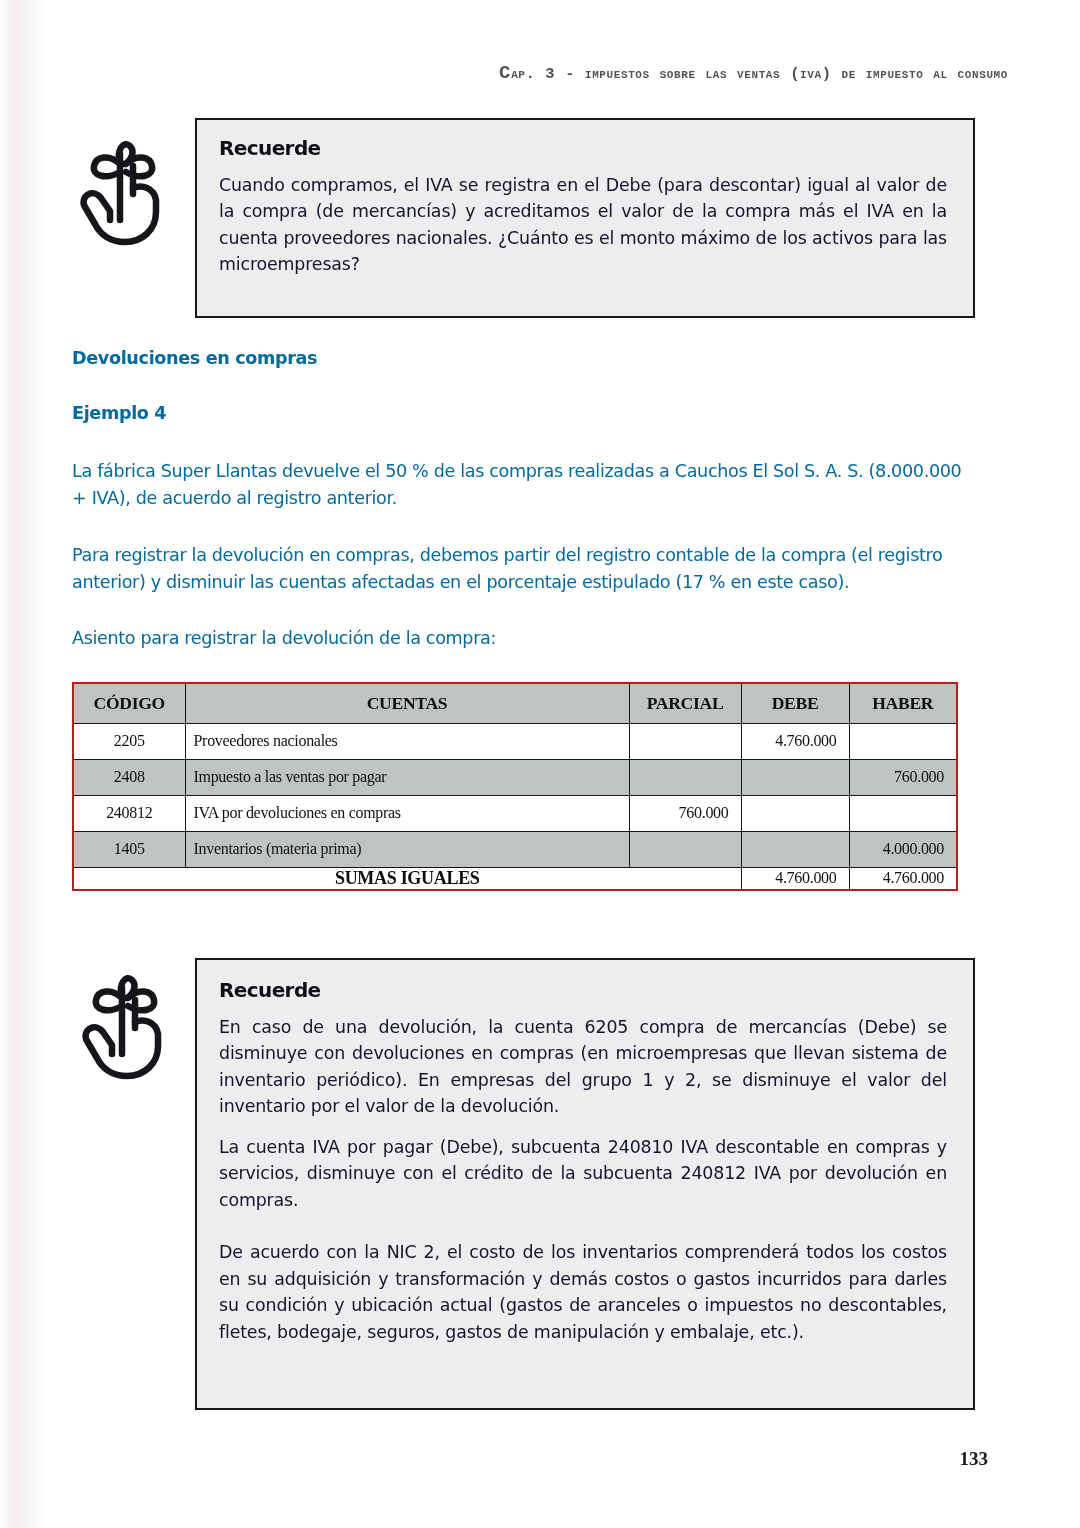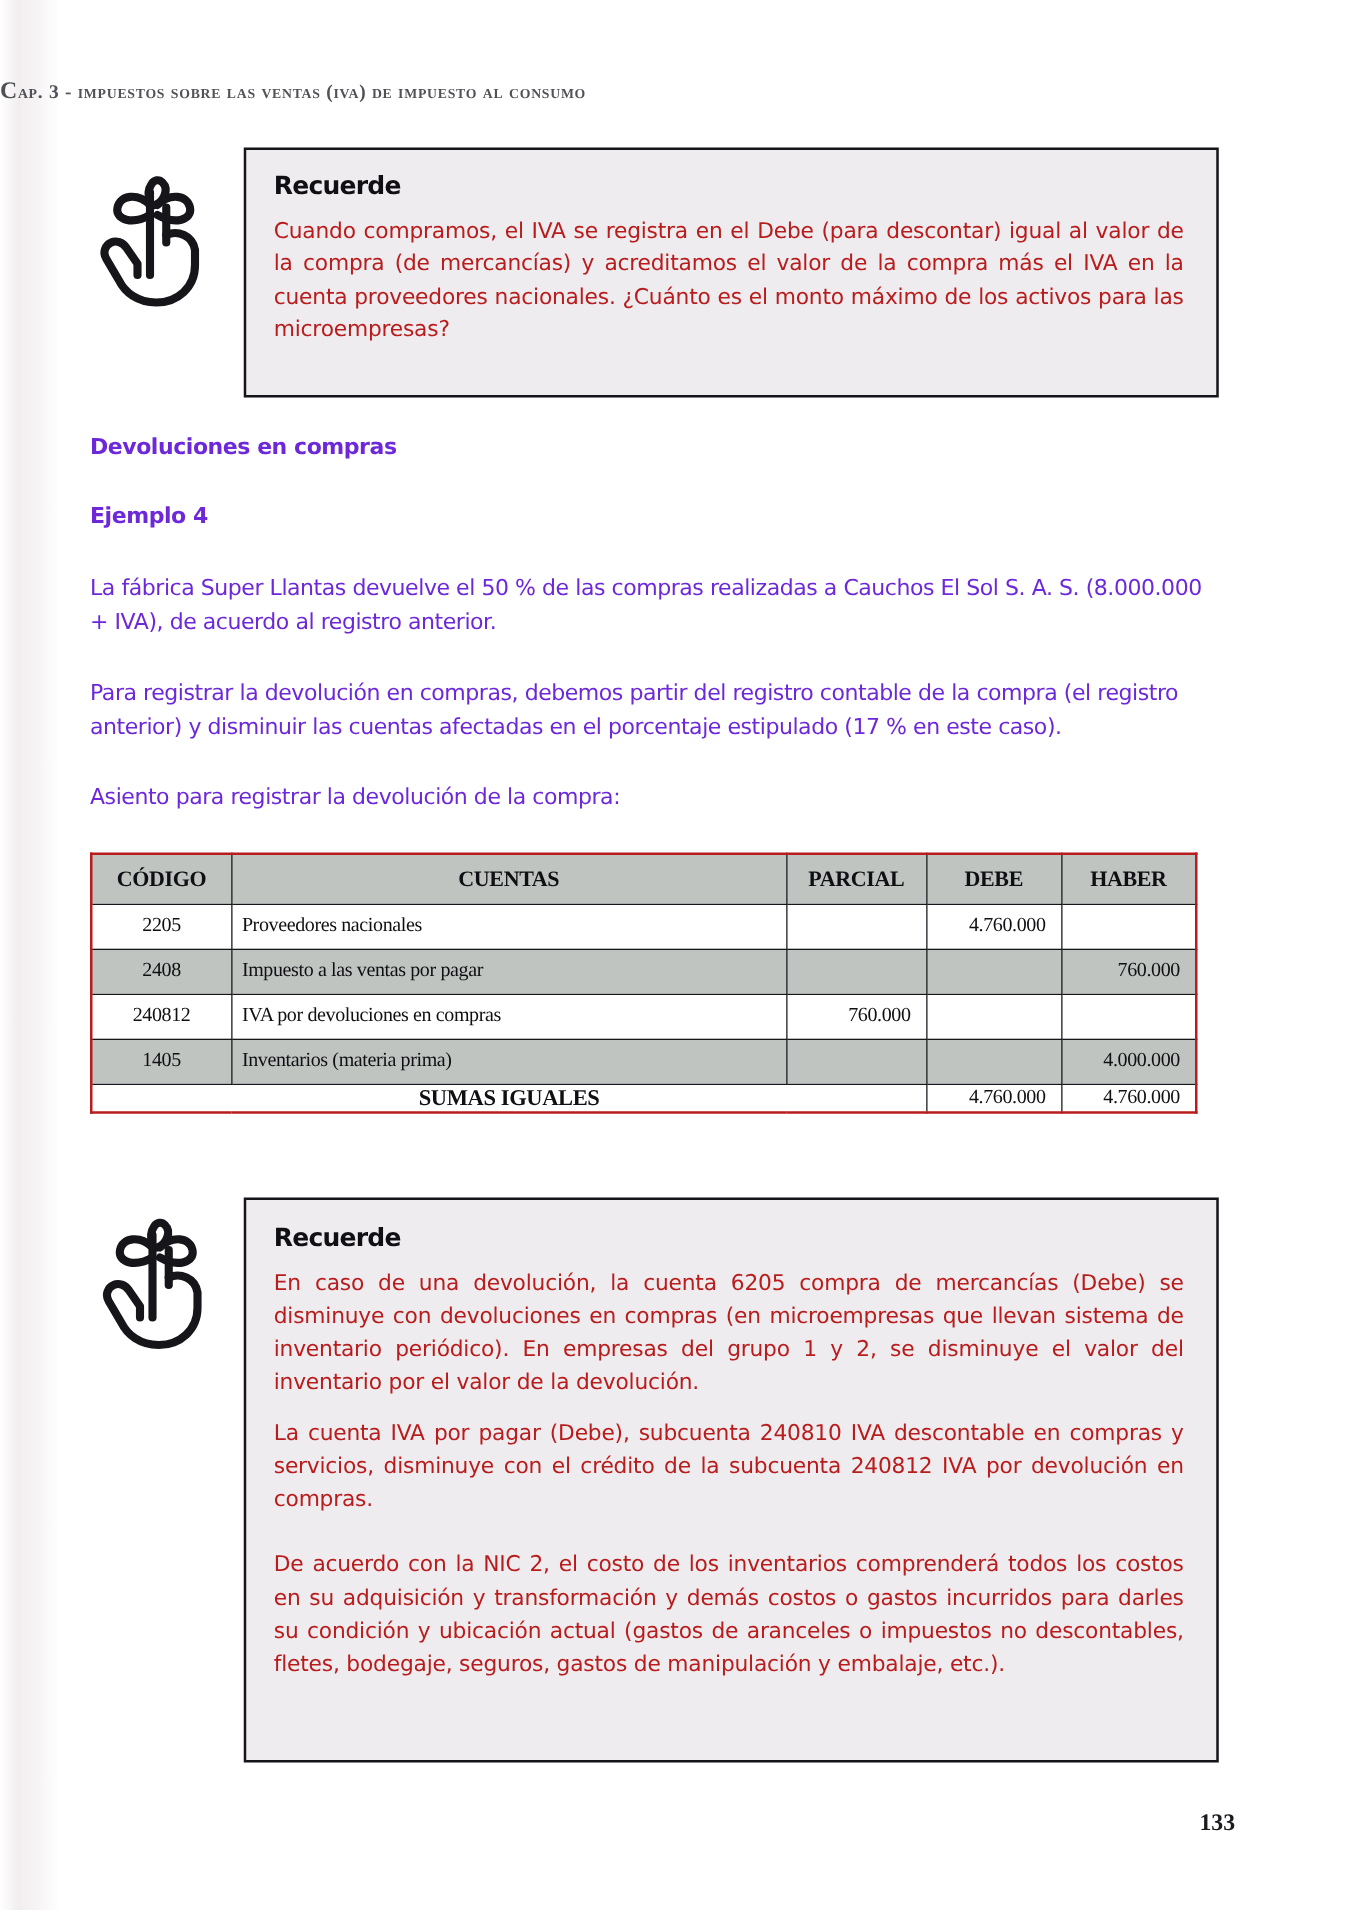--- a/index.html
+++ b/index.html
@@ -27,23 +27,23 @@
     pointer-events: none;
     z-index: 0;
   }
   .layer { position: relative; z-index: 1; }
 
   
   .running-head {
     position: absolute;
     left: 0; right: 0;
     top: 62px;
-    text-align: left;
+    text-align: right;
     padding-right: 72px;
-    font-family: Liberation Serif, serif;
+    font-family: Liberation Mono, monospace;
     font-size: 15.5px;
     font-weight: 700;
     letter-spacing: 0.6px;
     color: #2c2c34;
     opacity: 0.82;
     font-variant: small-caps;
     text-transform: lowercase;
   }
   .running-head .rh-first { font-size: 19px; text-transform: uppercase; }
 
@@ -62,40 +62,40 @@
     color: #101014;
     letter-spacing: -0.6px;
     margin: 0 0 14px 0;
     line-height: 1;
   }
   .callout p {
     margin: 0 0 16px 0;
     font-family: "DejaVu Sans", sans-serif;
     font-size: 17.4px;
     line-height: 1.52;
-    color: #b91c1c;
+    color: #0f172a;
     text-align: justify;
     letter-spacing: -0.15px;
   }
   .callout p:last-child { margin-bottom: 0; }
 
   .hand-icon {
     position: absolute;
     width: 96px;
     height: 118px;
   }
   .hand-icon svg { width: 100%; height: 100%; display: block; }
 
   
   .body-text {
     position: absolute;
     font-family: "DejaVu Sans", sans-serif;
     font-size: 17.6px;
     line-height: 1.55;
-    color: #6d28d9;
+    color: #0369a1;
     letter-spacing: -0.35px;
   }
   .body-text.bold { font-weight: 700; }
 
   
   .ledger {
     position: absolute;
     border-collapse: collapse;
     border: 2px solid #b91c1c;
     font-family: Liberation Serif, serif;

